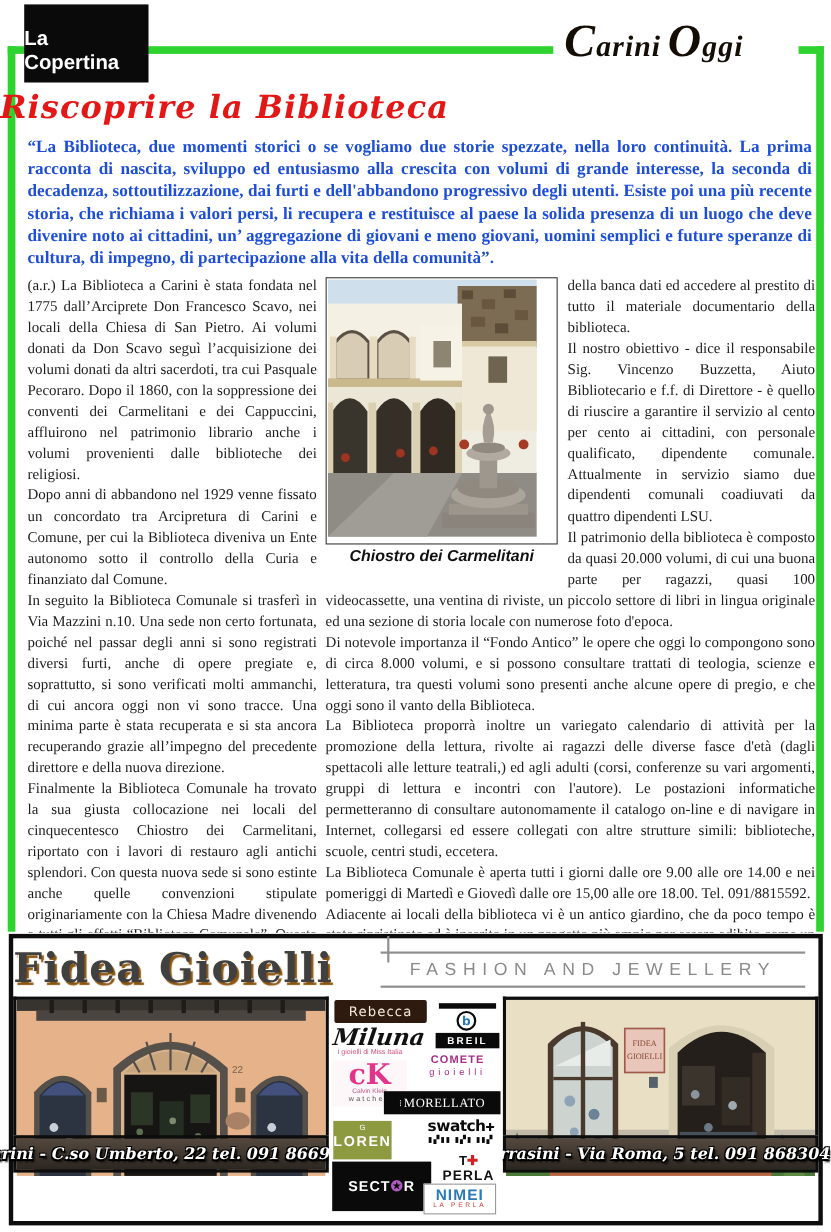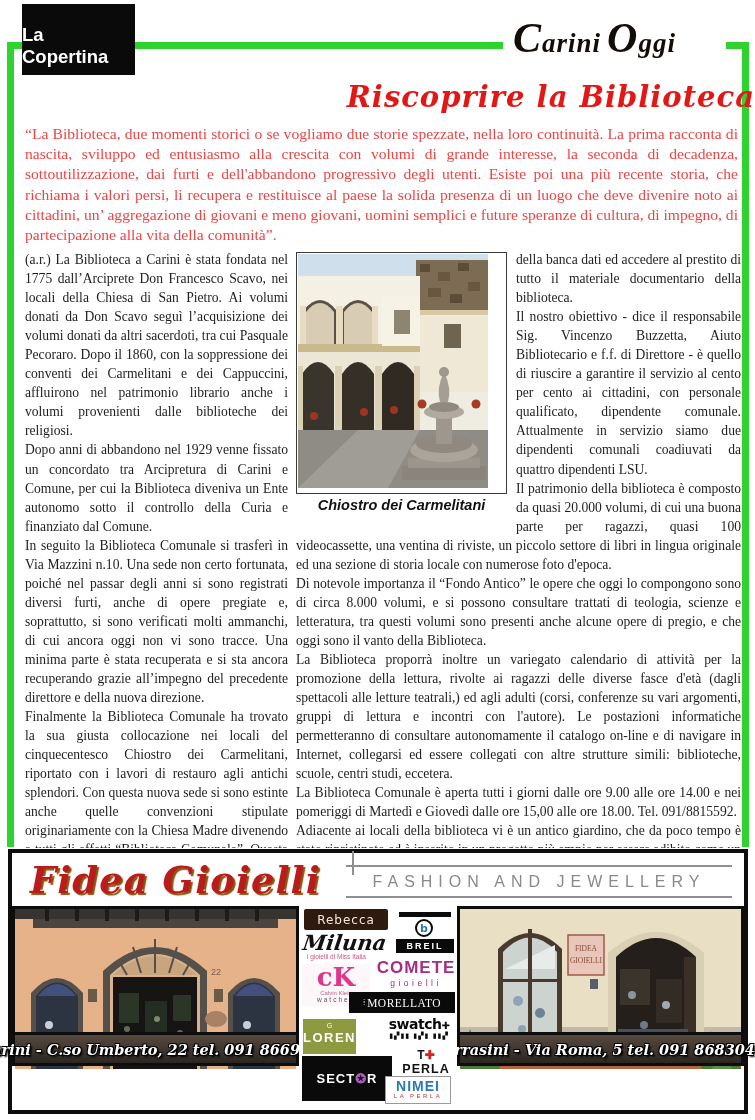--- a/index.html
+++ b/index.html
@@ -12,39 +12,39 @@
   .g-right { left:742px; top:42px; width:7px; height:805px; }
   .g-top-left { left:7px; top:42px; width:496px; height:7px; }
   .g-top-right { left:726px; top:42px; width:23px; height:7px; }
 
   
   .copertina { position:absolute; left:22px; top:4px; width:113px; height:71px; background:#0a0a0a; color:#fff;
     font-family:"Liberation Sans", sans-serif; font-weight:bold; font-size:18.5px; display:flex; align-items:flex-end; justify-content:center; padding-bottom:7px; }
   .masthead { position:absolute; left:500px; top:14px; width:195px; text-align:center; color:#140d06; white-space:nowrap; }
   .masthead-word { display:inline-block; font-family:"Liberation Serif", serif; font-style:italic; font-weight:bold; font-size:27px; letter-spacing:1px; margin-right:6px; }
   .masthead-word::first-letter { font-size:42px; }
-  .main-title { position:absolute; left:0; top:80px; width:755px; text-align:right; color:#e41717;
+  .main-title { position:absolute; left:0; top:80px; width:755px; text-align:left; color:#e41717;
     font-family:"DejaVu Serif", serif; font-style:italic; font-weight:bold; font-size:29px; letter-spacing:1px; }
 
   
-  .intro { position:absolute; left:25px; top:124px; width:713px; font-weight:normal; font-size:15.6px; line-height:20.2px; text-align:justify; color:#ef4444; }
+  .intro { position:absolute; left:25px; top:124px; width:713px; font-weight:bold; font-size:15.6px; line-height:20.2px; text-align:justify; color:#1d4ed8; }
 
   
   .article { position:absolute; left:25px; top:250px; width:716px; height:598px; overflow:hidden; }
   .left-col { float:left; width:263px; }
   .right-region { margin-left:271px; }
   .article p { font-size:13.6px; line-height:19.05px; text-align:justify; color:#1d1d1d; margin:0; }
   .photo-fig { float:left; width:211px; margin:2px 9px 16px 0; }
   .photo-frame { border:1px solid #3a3a3a; background:#fff; padding:1px; }
   .photo-caption { text-align:center; font-family:"Liberation Sans", sans-serif; font-weight:bold; font-style:italic; font-size:14.5px; color:#111; margin-top:3px; margin-bottom:4px; }
 
   
   .ad { position:absolute; left:8px; top:849px; width:740px; height:265px; border:4px solid #0d0d0d; background:#fff; }
   .ad-top { height:53px; display:flex; align-items:center; }
-  .fidea { flex:0 0 330px; padding-left:18px; font-family:"DejaVu Serif", serif; font-style:italic; font-weight:bold; font-size:37px; color:#b91c1c;
+  .fidea { flex:0 0 330px; font-family:"DejaVu Serif", serif; font-weight:bold; font-size:37px; color:#404040;
     text-shadow:-1px -1px 0 #fff8ee, 2px 2px 1px #8a5510; letter-spacing:1px; white-space:nowrap; }
   .fashion-band { flex:1; margin:4px 12px 0 4px; position:relative; border-top:2px solid #8f8f8f; border-bottom:2px solid #8f8f8f; padding:6px 0 5px 0; text-align:center; }
   .fashion-band .vtick { position:absolute; left:6px; top:-16px; width:2px; height:24px; background:#8f8f8f; }
   .fashion-text { font-family:"Liberation Sans", sans-serif; font-size:16px; letter-spacing:6px; color:#8a8a8a; font-weight:500; white-space:nowrap; }
 
   .ad-main { display:flex; height:200px; }
   .shop-col { width:287px; display:flex; flex-direction:column; }
   .shop-photo { height:126px; border:3px solid #0d0d0d; border-bottom:none; }
   .addr-bar { height:34px; border:3px solid #0d0d0d; background:linear-gradient(#55493e,#2c2621); display:flex; align-items:center; justify-content:center; }
   .addr-text { font-family:"DejaVu Serif", serif; font-style:italic; font-weight:bold; font-size:14.5px; color:#fff; white-space:nowrap;
@@ -56,21 +56,21 @@
   .lg-rebecca { left:5px; top:3px; width:84px; height:21px; background:#2e1a0e; color:#f3e9dc; font-family:"DejaVu Sans", sans-serif;
     font-size:12px; letter-spacing:1px; display:flex; align-items:center; justify-content:center; border-radius:2px; }
   .lg-breil-bar { left:100px; top:6px; width:52px; height:5px; background:#0a0a0a; }
   .lg-breil-circle { left:116px; top:13px; width:18px; height:18px; border-radius:50%; background:#fff; border:2px solid #0a0a0a;
     color:#2a7ab5; font-family:"DejaVu Sans", sans-serif; font-weight:bold; font-size:11px; display:flex; align-items:center; justify-content:center; }
   .lg-breil-box { left:97px; top:33px; width:58px; height:14px; background:#0a0a0a; color:#fff; font-family:"Liberation Sans", sans-serif;
     font-size:9px; letter-spacing:2px; font-weight:bold; display:flex; align-items:center; justify-content:center; }
   .lg-miluna { left:4px; top:24px; width:92px; font-family:"DejaVu Serif", serif; font-style:italic; font-weight:bold; font-size:21px; color:#111; transform:skewX(-8deg); }
   .lg-miluna-tag { left:8px; top:47px; font-family:"Liberation Sans", sans-serif; font-size:6.5px; color:#d4537c; }
   .lg-comete { left:76px; top:52px; width:82px; text-align:center; color:#a62d86; font-family:"Liberation Sans", sans-serif; }
-  .lg-comete .l1 { font-size:17px; font-weight:bold; letter-spacing:1px; }
+  .lg-comete .l1 { font-size:10px; font-weight:bold; letter-spacing:1px; }
   .lg-comete .l2 { font-size:8.5px; letter-spacing:3.5px; }
   .lg-ck { left:3px; top:58px; width:68px; height:42px; background:#fdf7f9; text-align:center; }
   .lg-ck .ck { font-family:"DejaVu Serif", serif; font-size:26px; font-weight:bold; color:#e0358b; line-height:26px; }
   .lg-ck .ckn { font-size:6px; color:#c0608a; font-family:"Liberation Sans", sans-serif; }
   .lg-ck .ckw { font-size:6.5px; color:#555; letter-spacing:2px; font-family:"Liberation Sans", sans-serif; }
   .lg-morellato { left:50px; top:86px; width:106px; height:21px; background:#0a0a0a; color:#fff; font-family:"Liberation Serif", serif;
     font-size:11.5px; letter-spacing:0.5px; display:flex; align-items:center; justify-content:center; }
   .lg-morellato .dots { font-size:8px; margin-right:2px; letter-spacing:0; }
   .lg-lorenz { left:4px; top:113px; width:53px; height:35px; background:#8e9a40; color:#fff; text-align:center; font-family:"Liberation Sans", sans-serif; padding-top:3px; }
   .lg-lorenz .em { font-size:7px; line-height:8px; }

